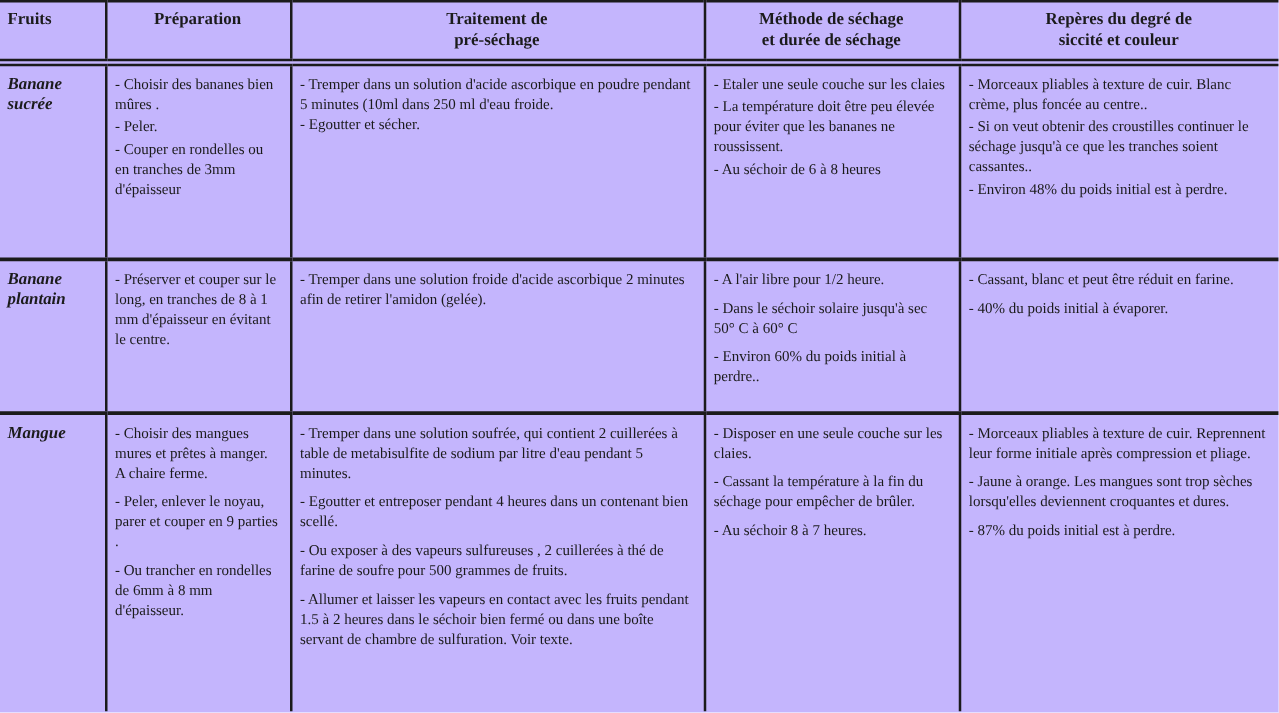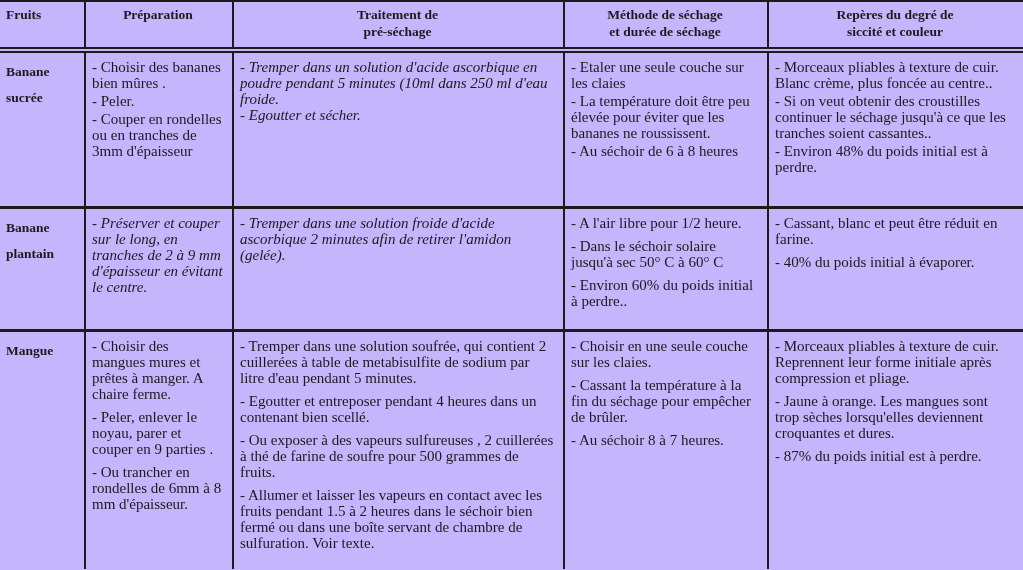--- a/index.html
+++ b/index.html
@@ -40,26 +40,27 @@
     padding-top: 4px;
   }
   thead th.first { text-align: left; }
   th .hline { display: block; }
 
   tr.rowline td { border-bottom: 3px solid #1b1b1b; }
 
   td.fruit {
     font-weight: bold;
     font-size: 13.5px;
-    line-height: 26px;
+    line-height: 16px;
     padding-top: 6px;
+    font-style: italic;
   }
-  td.cell { font-size: 15px; line-height: 16px; padding-top: 6px; }
+  td.cell { font-size: 12px; line-height: 16px; padding-top: 6px; }
   td.cell p { margin: 0 0 7px 0; }
-  td.cell.tight p { margin: 0; font-style: italic; }
+  td.cell.tight p { margin: 0; }
   td.cell.semi p { margin: 0 0 2px 0; }
 
   tr.r1 { height: 157px; }
   tr.r2 { height: 123px; }
   tr.r3 { height: 239px; }
 </style>
 </head>
 <body>
 
 <div class="page">
@@ -112,21 +113,21 @@
         </td>
         <td class="cell semi">
           <p>- Morceaux pliables à texture de cuir. Blanc crème, plus foncée au centre..</p>
           <p>- Si on veut obtenir des croustilles continuer le séchage jusqu'à ce que les tranches soient cassantes..</p>
           <p>- Environ 48% du poids initial est à perdre.</p>
         </td>
       </tr>
       <tr class="r2 rowline">
         <td class="fruit">Banane plantain</td>
         <td class="cell tight">
-          <p>- Préserver et couper sur le long, en tranches de 2 à 9 mm d'épaisseur en évitant le centre.</p>
+          <p>- Préserver et couper sur le long, en tranches de 8 à 1 mm d'épaisseur en évitant le centre.</p>
         </td>
         <td class="cell tight">
           <p>- Tremper dans une solution froide d'acide ascorbique 2 minutes afin de retirer l'amidon (gelée).</p>
         </td>
         <td class="cell">
           <p>- A l'air libre pour 1/2 heure.</p>
           <p>- Dans le séchoir solaire jusqu'à sec 50° C à 60° C</p>
           <p>- Environ 60% du poids initial à perdre..</p>
         </td>
         <td class="cell">
@@ -141,21 +142,21 @@
           <p>- Peler, enlever le noyau, parer et couper en 9 parties .</p>
           <p>- Ou trancher en rondelles de 6mm à 8 mm d'épaisseur.</p>
         </td>
         <td class="cell">
           <p>- Tremper dans une solution soufrée, qui contient 2 cuillerées à table de metabisulfite de sodium par litre d'eau pendant 5 minutes.</p>
           <p>- Egoutter et entreposer pendant 4 heures dans un contenant bien scellé.</p>
           <p>- Ou exposer à des vapeurs sulfureuses , 2 cuillerées à thé de farine de soufre pour 500 grammes de fruits.</p>
           <p>- Allumer et laisser les vapeurs en contact avec les fruits pendant 1.5 à 2 heures dans le séchoir bien fermé ou dans une boîte servant de chambre de sulfuration. Voir texte.</p>
         </td>
         <td class="cell">
-          <p>- Choisir en une seule couche sur les claies.</p>
+          <p>- Disposer en une seule couche sur les claies.</p>
           <p>- Cassant la température à la fin du séchage pour empêcher de brûler.</p>
           <p>- Au séchoir 8 à 7 heures.</p>
         </td>
         <td class="cell">
           <p>- Morceaux pliables à texture de cuir. Reprennent leur forme initiale après compression et pliage.</p>
           <p>- Jaune à orange. Les mangues sont trop sèches lorsqu'elles deviennent croquantes et dures.</p>
           <p>- 87% du poids initial est à perdre.</p>
         </td>
       </tr>
     </tbody>

